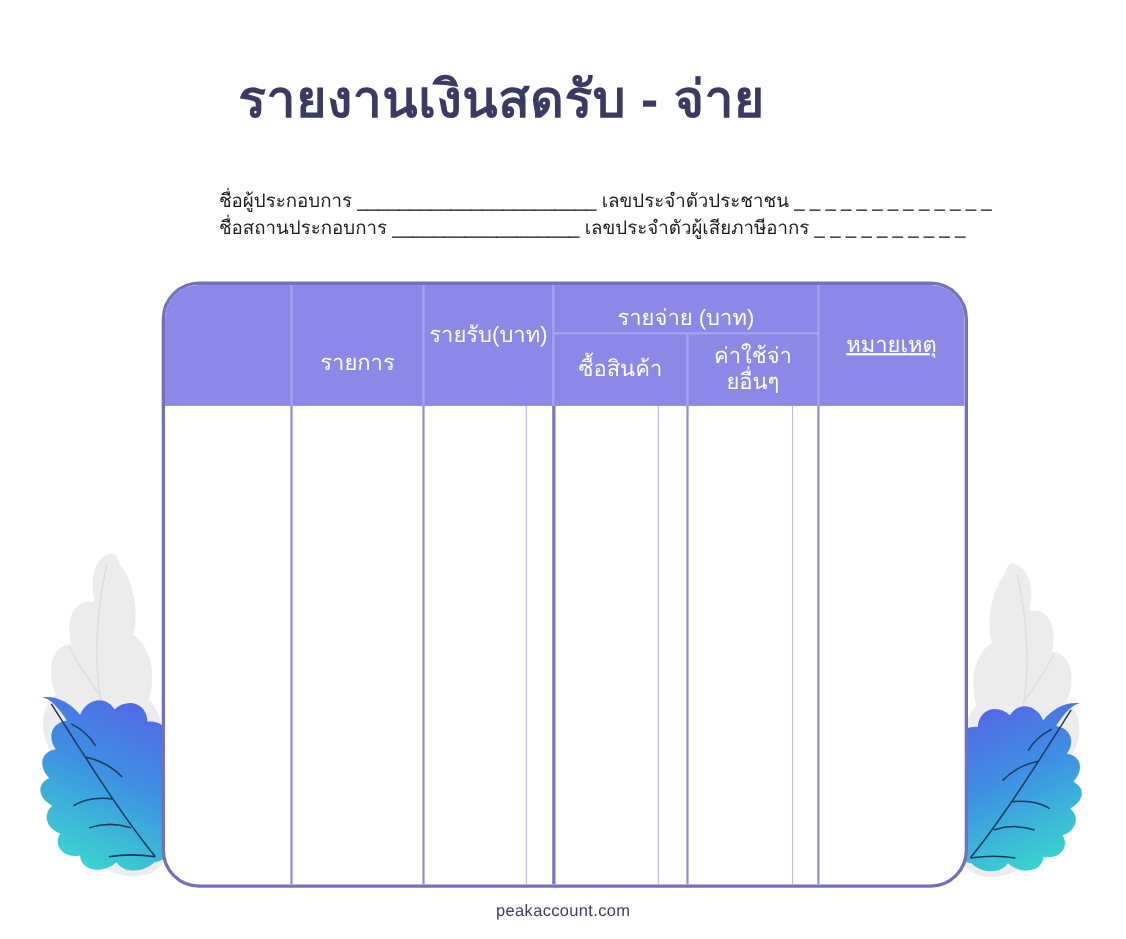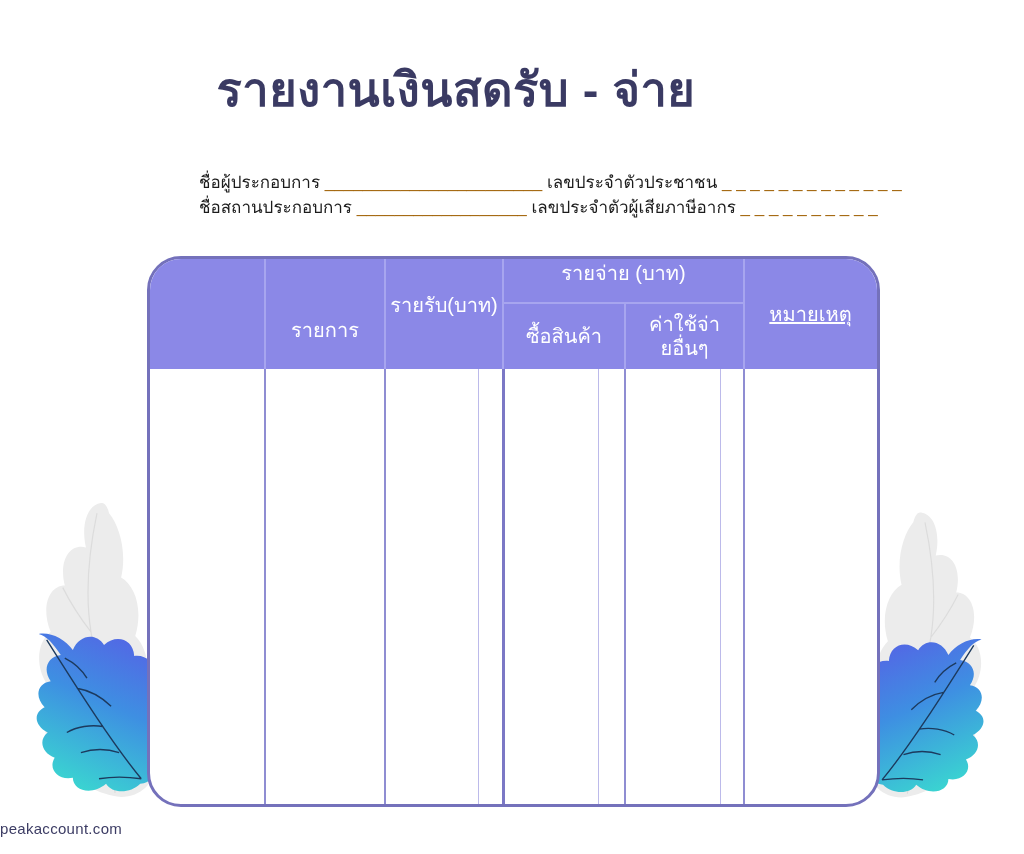--- a/index.html
+++ b/index.html
@@ -17,21 +17,21 @@
     color:#3a3a63;
     letter-spacing:0.5px;
   }
 
   .form-block {
     position:absolute; left:199px; top:170px;
     font-size:17px; color:#1c1c1c;
     line-height:25px; white-space:nowrap;
   }
   .form-line { height:25px; }
-  .blank { color:#a16207; }
+  .blank { color:#000000; }
 
   
   .table-card {
     position:absolute; left:147px; top:256px;
     width:733px; height:551px;
     box-sizing:border-box;
     border:3px solid #7471bb;
     border-radius:34px;
     background:#ffffff;
     z-index:2; overflow:hidden;
@@ -50,20 +50,21 @@
   .hdiv { position:absolute; background:#a7a5ef; }
 
   .vline  { position:absolute; top:110px; bottom:0; width:2px; background:#8f8dd2; }
   .vline-thin  { position:absolute; top:110px; bottom:0; width:1px; background:#bcbaea; }
   .vline-thick { position:absolute; top:110px; bottom:0; width:3px; background:#7b78c5; }
 
   .body-cell { position:absolute; top:110px; bottom:0; background:transparent; }
 
   .page-footer {
     position:absolute; top:820px; left:0; width:1024px;
+    text-align:center;
     font-size:15px; color:#3c3c64; letter-spacing:0.3px;
   }
 
   .leaf { position:absolute; z-index:1; }
   .leaf-left  { left:22px;  top:485px; width:152px; height:332px; }
   .leaf-right { left:848px; top:495px; width:152px; height:322px; transform:scaleX(-1); }
 </style>
 </head>
 <body>
 
@@ -149,21 +150,21 @@
 </div>
 
 <div class="table-card">
 
   <div class="thead">
     <div class="hcell" style="left:115px; top:0; width:120px; height:142px;">รายการ</div>
     <div class="hcell" style="left:235px; top:0; width:118px; height:92px; flex-direction:row;">
       <span>รายรับ</span>
       <span>(บาท)</span>
     </div>
-    <div class="hcell" style="left:353px; top:0; width:241px; height:28px;">รายจ่าย (บาท)</div>
+    <div class="hcell" style="left:353px; top:16px; width:241px; height:28px;">รายจ่าย (บาท)</div>
     <div class="hcell" style="left:353px; top:44px; width:122px; height:66px;">ซื้อสินค้า</div>
     <div class="hcell" style="left:475px; top:44px; width:119px; height:66px;">ค่าใช้จ่ายอื่นๆ</div>
     <div class="hcell" style="left:594px; top:0; width:133px; height:110px;text-decoration:underline;">หมายเหตุ</div>
 
     <div class="hdiv" style="left:114px; top:0; width:2px; height:110px;"></div>
     <div class="hdiv" style="left:234px; top:0; width:2px; height:110px;"></div>
     <div class="hdiv" style="left:352px; top:0; width:2px; height:110px;"></div>
     <div class="hdiv" style="left:593px; top:0; width:2px; height:110px;"></div>
     <div class="hdiv" style="left:474px; top:44px; width:2px; height:66px;"></div>
     <div class="hdiv" style="left:353px; top:43px; width:241px; height:2px;"></div>

